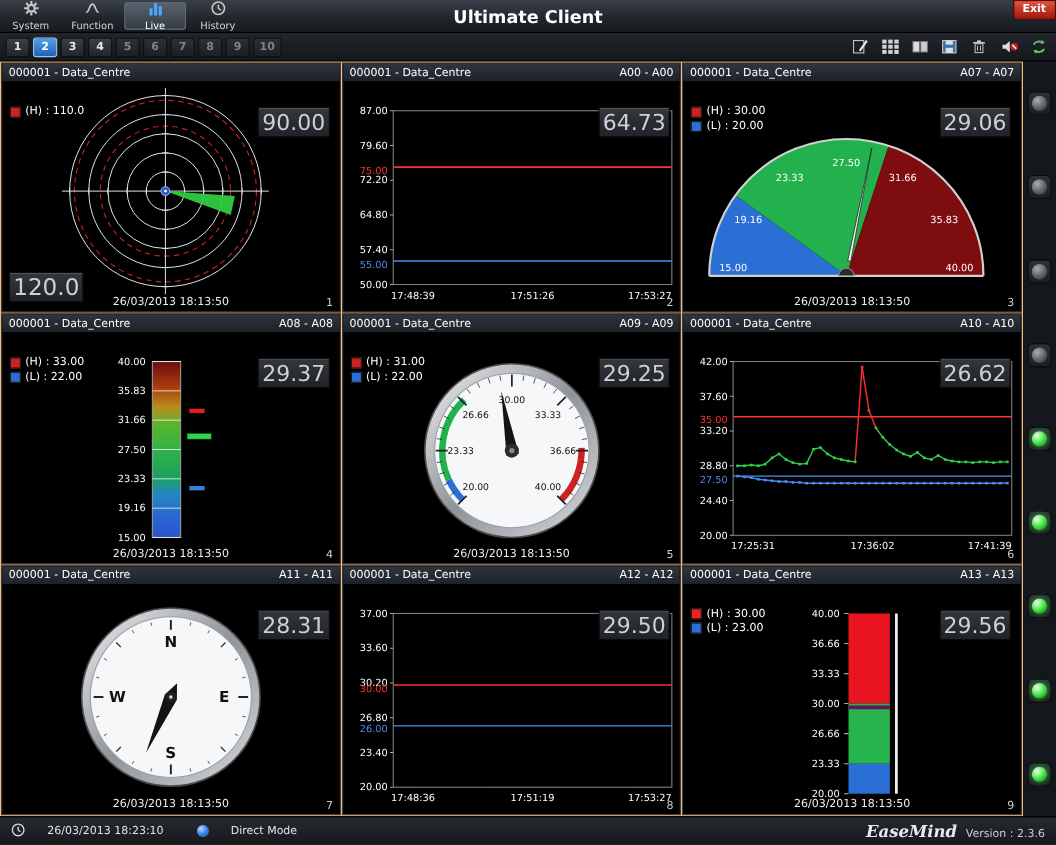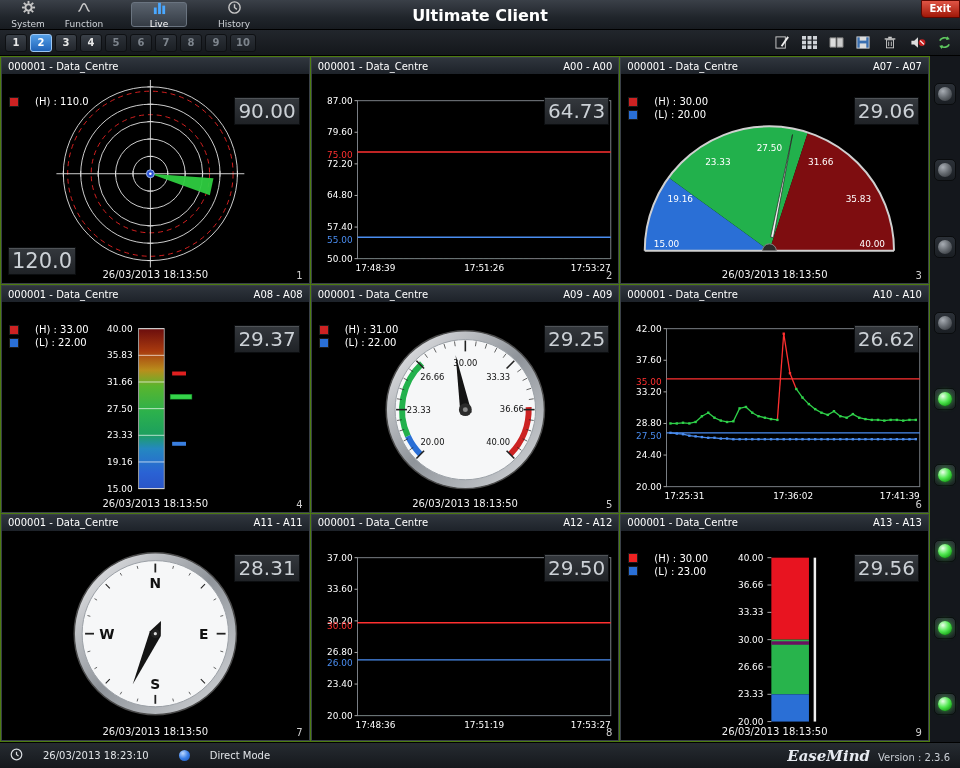--- a/index.html
+++ b/index.html
@@ -2,44 +2,44 @@
 <html><head>
 <meta charset="utf-8">
 <style>
 *{margin:0;padding:0;box-sizing:border-box}
 html,body{width:960px;height:768px;overflow:hidden}
 body{background:#0d1013;font-family:"DejaVu Sans","Liberation Sans",sans-serif;color:#ddd;position:relative}
 
 .titlebar{height:30px;background:linear-gradient(#3a4048,#20252b 60%,#171b20);display:flex;align-items:stretch;position:relative;border-bottom:1px solid #000}
 .tbtn{width:56px;display:flex;flex-direction:column;align-items:center;justify-content:center;gap:0;cursor:pointer}
 .tbtn .tlabel{font-size:9px;color:#cfd3d8}
-.tbtn.active{background:linear-gradient(#5a636e,#343b44);border-radius:3px;margin:2px 19px;border:1px solid #6a7480}
+.tbtn.active{background:linear-gradient(#5a636e,#343b44);border-radius:3px;margin:2px 1px;border:1px solid #6a7480}
 .tbtn.active .tlabel{color:#fff}
 .apptitle{position:absolute;left:0;right:0;top:0;height:30px;display:flex;align-items:center;justify-content:center;font-size:16px;font-weight:bold;color:#fff;pointer-events:none}
 .exit{position:absolute;top:0;right:0;background:linear-gradient(#e05545,#a01808);color:#fff;font-size:10px;font-weight:bold;padding:2px 8px 3px;border-radius:0 0 0 4px;border:1px solid #5c0700;cursor:pointer}
 
 .tabrow{height:26px;background:linear-gradient(#22262c,#14171b);display:flex;align-items:center;padding:0 5px;gap:3px;border-bottom:1px solid #000}
 .tab{min-width:22px;height:18px;padding:0 5px;display:flex;align-items:center;justify-content:center;font-size:10px;font-weight:bold;border-radius:3px;background:linear-gradient(#3b4149,#21252b);border:1px solid #0e1013;color:#e8e8e8;cursor:pointer}
 .tab.dim{color:#7d848c;background:linear-gradient(#2c3138,#1b1f24)}
 .tab.active{background:linear-gradient(#55a0e8,#1f63b8);border:1px solid #9cc6f2;color:#fff}
 .ticons{margin-left:auto;display:flex;gap:5px;align-items:center}
 .ticon{width:22px;height:20px;display:flex;align-items:center;justify-content:center;border-radius:3px;cursor:pointer}
 
 .main{display:flex;height:686px}
-.grid{width:930px;display:grid;grid-template-columns:repeat(3,1fr);grid-template-rows:repeat(3,1fr);gap:1px;background:#4d7c0f;padding:1px}
+.grid{width:930px;display:grid;grid-template-columns:repeat(3,1fr);grid-template-rows:repeat(3,1fr);gap:1px;background:#fdba74;padding:1px}
 .panel{border:1px solid #3a4048;background:#000;display:flex;flex-direction:column;position:relative;overflow:hidden}
 .phead{height:17px;background:linear-gradient(#2f353d,#1d2229);display:flex;justify-content:space-between;align-items:center;padding:0 6px;font-size:10px;color:#fff;flex:none;border-bottom:1px solid #000}
 .pbody{flex:1;position:relative}
 .chart{position:absolute;inset:0}
 .valbox{position:absolute;top:22px;right:9px;background:linear-gradient(#34383d,#1f2226);border:1px solid #0b0d0f;box-shadow:inset 0 1px 0 rgba(255,255,255,.14);color:#ccd1d6;font-size:20px;padding:1px 3px;z-index:5}
 .val2{top:auto;right:auto;left:6px;bottom:8px;font-size:21px}
 .pdate{position:absolute;bottom:3px;left:0;right:0;text-align:center;font-size:10px;color:#f0f0f0;z-index:4}
 .pindex{position:absolute;bottom:2px;right:6px;font-size:10px;color:#cfcfcf;z-index:4}
 .legend{position:absolute;top:21px;left:7px;z-index:5;display:flex;flex-direction:column;gap:2px}
-.lgrow{display:flex;align-items:center;gap:16px;font-size:10px;color:#fff}
+.lgrow{display:flex;align-items:center;gap:4px;font-size:10px;color:#fff}
 .sw{width:10px;height:10px;display:inline-block;border:1px solid #1a1a1a}
 
 .ledstrip{width:30px;display:flex;flex-direction:column;background:#14171c}
 .ledcell{flex:1;display:flex;align-items:center;justify-content:center}
 .ledbez{width:22px;height:22px;border-radius:5px;background:linear-gradient(#2c3138,#1a1e23);border:1px solid #0a0c0e;display:flex;align-items:center;justify-content:center}
 .led{width:14px;height:14px;border-radius:50%}
 .led.on{background:radial-gradient(circle at 35% 30%,#eaffea,#52e852 45%,#16a016 80%,#0a5c0a);box-shadow:0 0 6px rgba(70,255,70,.6)}
 .led.off{background:radial-gradient(circle at 35% 30%,#a8adb4,#63686e 50%,#3a3e43 85%)}
 
 .statusbar{height:26px;background:linear-gradient(#262b31,#15181c);border-top:1px solid #000;display:flex;align-items:center;padding:0 10px;gap:30px;position:relative;font-size:10px}

